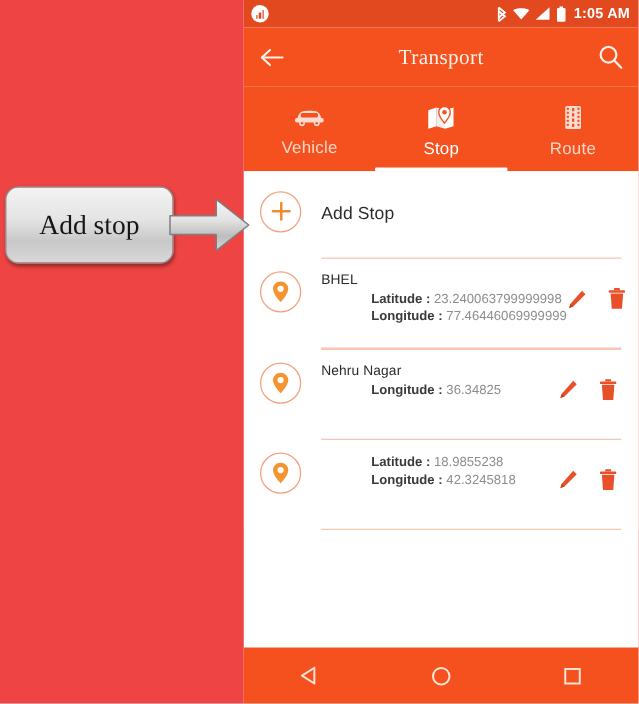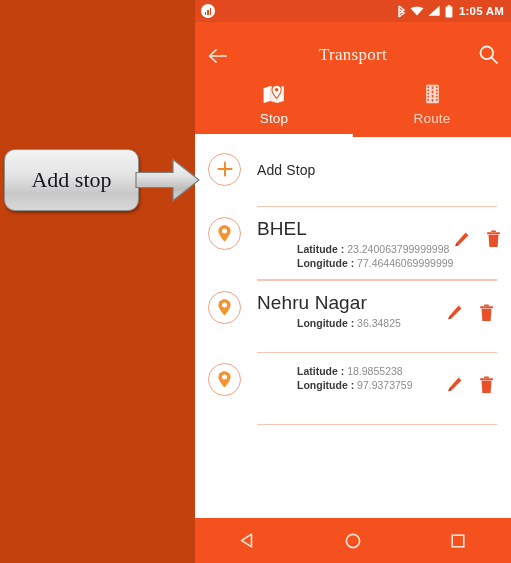--- a/index.html
+++ b/index.html
@@ -2,21 +2,21 @@
 <html><head>
 <meta charset="utf-8">
 <style>
   * { box-sizing: border-box; margin: 0; padding: 0; }
   html, body {
     width: 511px; height: 563px;
     background: #ffffff;
     font-family: "Liberation Sans", sans-serif;
     overflow: hidden;
   }
-  #root { position: relative; width: 511px; height: 563px; background: #c2410c; }
+  #root { position: relative; width: 511px; height: 563px; background: #ef4444; }
 
   
   .phone {
     position: absolute; left: 195px; top: 0;
     width: 316px; height: 563px;
     background: #ffffff;
     overflow: hidden;
   }
 
   
@@ -40,21 +40,21 @@
     gap: 1px; padding-bottom: 3px;
   }
   .notif-badge i { display:block; width: 1.6px; background: #e2491f; }
   .notif-badge i:nth-child(1){ height: 3px; }
   .notif-badge i:nth-child(2){ height: 5px; }
   .notif-badge i:nth-child(3){ height: 7px; }
 
   
   .toolbar {
     height: 47px; background: #f4511e;
-    display: flex; align-items: flex-end;
+    display: flex; align-items: center;
     padding: 4px 12px;
     position: relative;
   }
   .toolbar-title {
     position: absolute; left: 0; right: 0; text-align: center;
     color: #fdf0e8; font-size: 17px;
     font-family: "Liberation Serif", serif;
     letter-spacing: .3px;
     pointer-events: none;
   }
@@ -93,21 +93,21 @@
   .avatar {
     flex: 0 0 auto;
     width: 33px; height: 33px; border-radius: 50%;
     border: 1.2px solid #f3a07c;
     display: flex; align-items: center; justify-content: center;
     background: #fff;
     cursor: pointer;
   }
   .row-body { flex: 1 1 auto; padding-left: 16px; padding-top: 1px; }
   .row-title {
-    font-size: 19px; color: #2b2b2b; letter-spacing: .1px;
+    font-size: 11px; color: #2b2b2b; letter-spacing: .1px;
     margin-bottom: 2px;
   }
   .row-addstop .row-title { font-size: 14px; margin-bottom: 0; }
   .coord {
     font-size: 10.5px; color: #8d8d8d; line-height: 14px;
     white-space: nowrap;
     padding-left: 40px;
   }
   .coord b { color: #3a3a3a; font-weight: bold; }
   .row-actions {
@@ -209,20 +209,34 @@
       <span class="tb-icon tb-search">
         <svg width="21" height="21" viewBox="0 0 21 21">
           <circle cx="8.8" cy="8.8" r="6.3" fill="none" stroke="#fdf0e8" stroke-width="1.8"></circle>
           <line x1="13.4" y1="13.4" x2="19" y2="19.2" stroke="#fdf0e8" stroke-width="1.8" stroke-linecap="round"></line>
         </svg>
       </span>
     </div>
 
     <div class="tabs">
 
+      <div class="tab">
+        <span class="tab-icon">
+          <svg width="25" height="17" viewBox="0 0 25 17">
+            <path d="M3 9.2 C3 7 4.6 4.2 6.2 3.4 C8.6 2.4 16.4 2.4 18.8 3.4 C20.4 4.2 22 7 22 9.2 L22 11.4 L3 11.4 Z" fill="#ffffff"></path>
+            <rect x="1" y="8.4" width="23" height="3.6" rx="1.6" fill="#ffffff"></rect>
+            <rect x="5.6" y="4.3" width="13.8" height="3.6" rx="1.2" fill="#f4511e"></rect>
+            <circle cx="6.6" cy="12.6" r="2.3" fill="#ffffff"></circle>
+            <circle cx="18.4" cy="12.6" r="2.3" fill="#ffffff"></circle>
+            <circle cx="6.6" cy="12.6" r="1" fill="#f4511e"></circle>
+            <circle cx="18.4" cy="12.6" r="1" fill="#f4511e"></circle>
+          </svg>
+        </span>
+        <span class="tab-label">Vehicle</span>
+      </div>
 
       <div class="tab active">
         <span class="tab-icon">
           <svg width="24" height="20" viewBox="0 0 24 20">
             <path d="M1.6 4.2 L8.2 2 L8.2 17 L1.6 19 Z" fill="#ffffff"></path>
             <path d="M8.2 2 L15 4.2 L15 19 L8.2 17 Z" fill="#f0f0f0"></path>
             <path d="M15 4.2 L21.8 2 L21.8 17 L15 19 Z" fill="#ffffff"></path>
             <path d="M14.6 1.2 C17.2 1.2 19.2 3.2 19.2 5.7 C19.2 8.9 14.6 14.4 14.6 14.4 C14.6 14.4 10 8.9 10 5.7 C10 3.2 12 1.2 14.6 1.2 Z" fill="#ffffff" stroke="#f4511e" stroke-width="1.1"></path>
             <circle cx="14.6" cy="5.7" r="1.8" fill="#f4511e"></circle>
           </svg>
@@ -351,21 +365,21 @@
             <circle cx="8.5" cy="7" r="2.5" fill="#ffffff"></circle>
           </svg>
         </span>
         <div class="row-body">
           <div class="coord">
             <b>Latitude :</b>
             <span>18.9855238</span>
           </div>
           <div class="coord">
             <b>Longitude :</b>
-            <span>97.9373759</span>
+            <span>42.3245818</span>
           </div>
         </div>
         <div class="row-actions">
           <span class="act">
             <svg width="17" height="17" viewBox="0 0 17 17">
               <path d="M12.6 1.6 L15.4 4.4 L5.6 14.2 L2.3 15.3 L3.4 11.9 Z" fill="#e8502a"></path>
               <path d="M2.3 15.3 L3.4 11.9 L5.6 14.2 Z" fill="#c43f1f"></path>
             </svg>
           </span>
           <span class="act">

